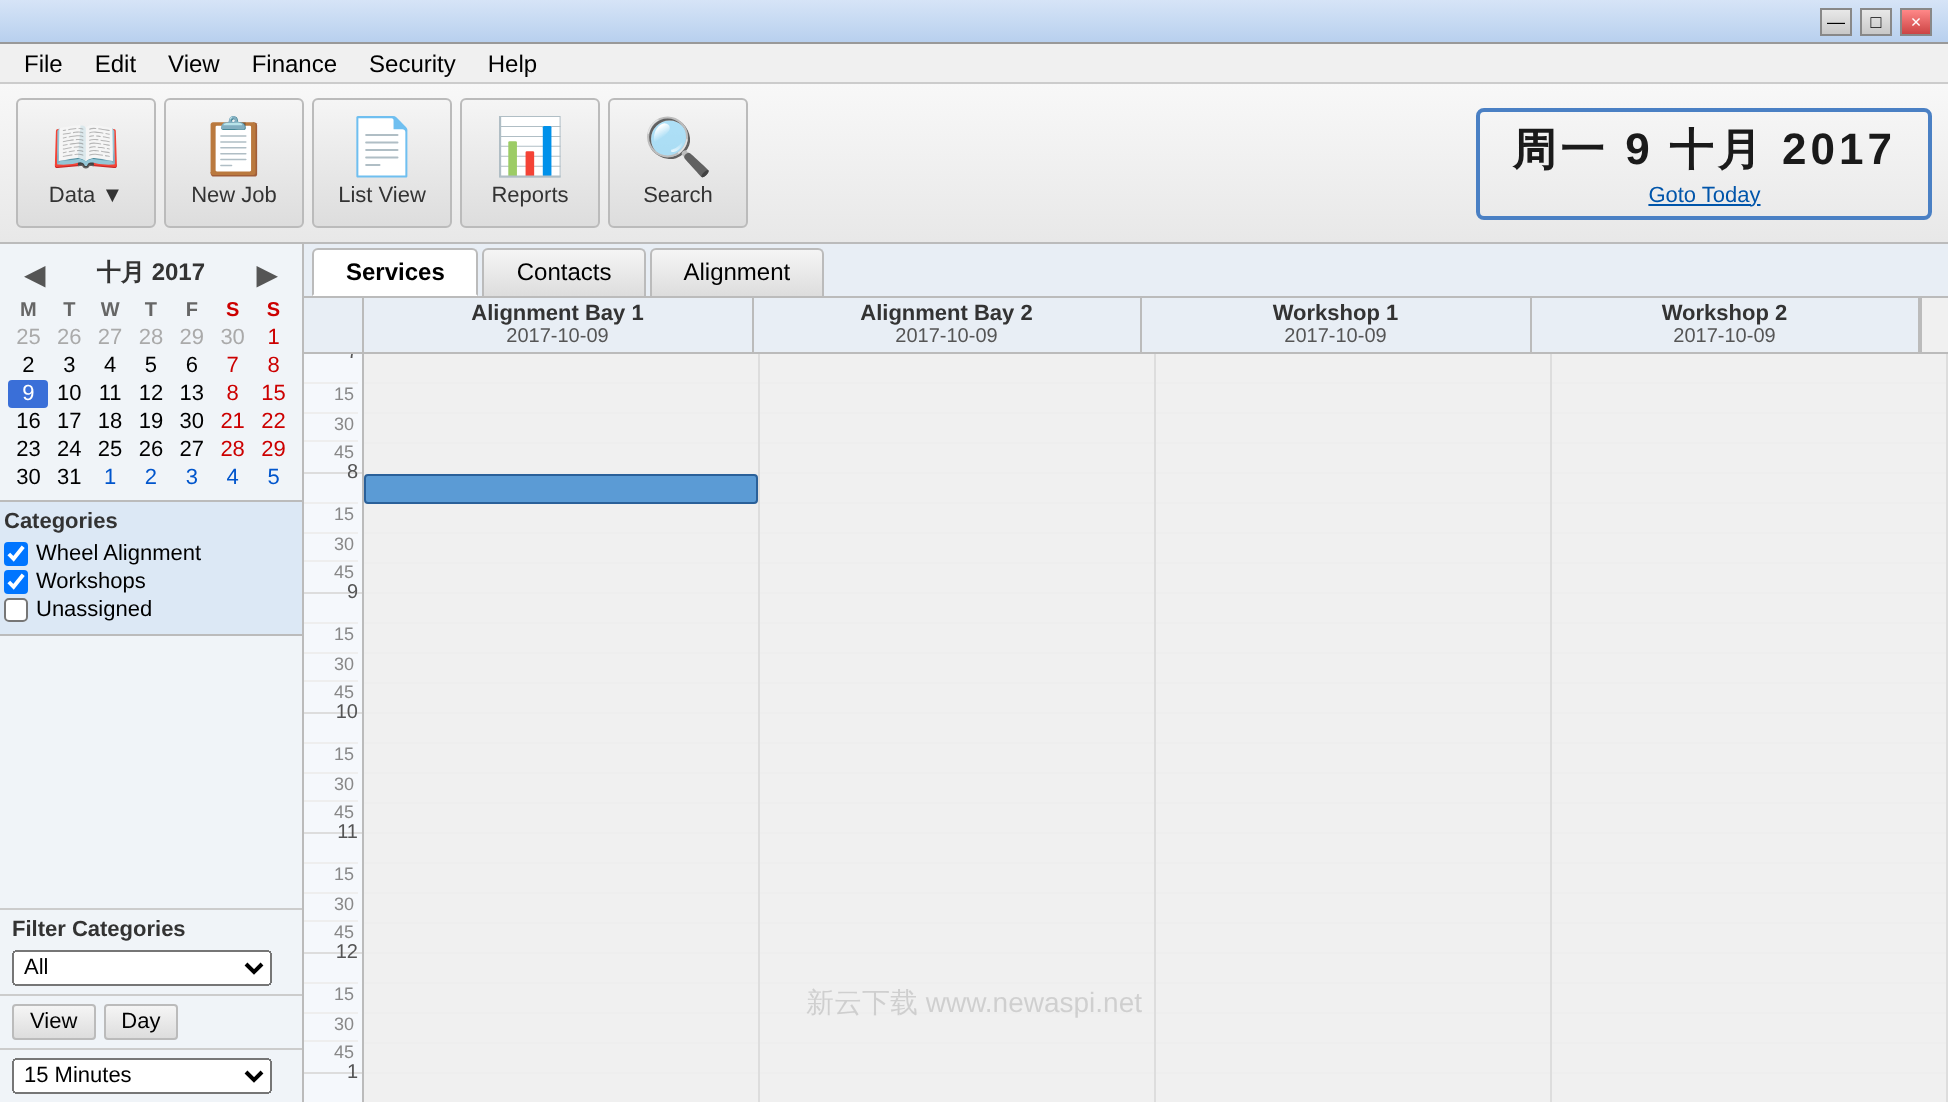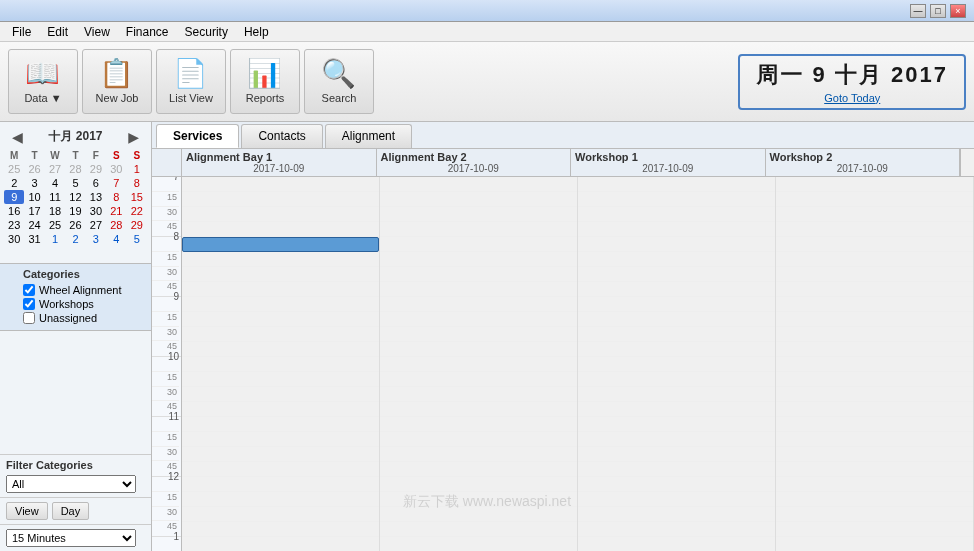--- a/index.html
+++ b/index.html
@@ -36,21 +36,21 @@
     .cal-header { display: flex; align-items: center; justify-content: space-between; padding: 2px 4px; margin-bottom: 2px; }
     .cal-nav { cursor: pointer; font-size: 14px; color: #555; padding: 0 4px; }
     .cal-title { font-size: 12px; font-weight: bold; color: #333; text-align: right; }
     .cal-grid { width: 100%; border-collapse: collapse; }
     .cal-grid th { font-size: 10px; color: #666; text-align: center; padding: 1px; width: 20px; }
     .cal-grid td { font-size: 11px; text-align: center; padding: 1px 2px; cursor: pointer; border-radius: 2px; }
     .cal-today { background: #3a6fd8 !important; color: white !important; border-radius: 2px; }
 
     .today-label { padding: 2px 6px; font-size: 11px; color: #333; border-top: 1px solid #ccc; }
 
-    .categories-section { padding: 4px 23px; background: #dce8f5; border-top: 1px solid #bbb; border-bottom: 1px solid #bbb; margin-top: 13px; }
+    .categories-section { padding: 4px 2px; background: #dce8f5; border-top: 1px solid #bbb; border-bottom: 1px solid #bbb; }
     .categories-title { font-size: 11px; font-weight: bold; color: #333; margin-bottom: 4px; }
     .category-item { display: flex; align-items: center; gap: 4px; margin-bottom: 2px; font-size: 11px; cursor: pointer; }
     .category-item input[type=checkbox] { width: 12px; height: 12px; }
 
     .filter-section { padding: 4px 6px; border-top: 1px solid #ccc; margin-top: 4px; }
     .filter-title { font-size: 11px; font-weight: bold; color: #333; margin-bottom: 4px; }
     .filter-select { width: 130px; font-size: 11px; padding: 1px; }
 
     .view-section { display: flex; gap: 4px; padding: 4px 6px; border-top: 1px solid #ccc; }
     .view-btn { font-size: 11px; padding: 2px 8px; background: linear-gradient(to bottom, #f5f5f5, #ddd); border: 1px solid #bbb; border-radius: 2px; cursor: pointer; }
@@ -64,21 +64,21 @@
     
     .tabs { display: flex; background: #e8eef5; border-bottom: 1px solid #bbb; padding: 2px 4px 0; gap: 2px; }
     .tab { padding: 4px 16px; font-size: 12px; cursor: pointer; border: 1px solid #bbb; border-bottom: none; background: linear-gradient(to bottom, #f5f5f5, #ddd); border-radius: 3px 3px 0 0; }
     .tab.active { background: white; border-bottom: 1px solid white; font-weight: bold; }
 
     
     .schedule { flex: 1; display: flex; flex-direction: column; overflow: hidden; }
     .schedule-header { display: flex; background: #e8eef5; border-bottom: 1px solid #bbb; }
     .schedule-time-col { width: 30px; min-width: 30px; border-right: 1px solid #bbb; }
     .schedule-bay { flex: 1; border-right: 1px solid #bbb; padding: 2px 4px; }
-    .schedule-bay-name { font-size: 11px; font-weight: bold; color: #333; text-align: left; }
+    .schedule-bay-name { font-size: 11px; font-weight: bold; color: #333; text-align: center; }
     .schedule-bay-date { font-size: 10px; color: #555; text-align: center; }
 
     .schedule-body { flex: 1; overflow-y: auto; overflow-x: hidden; display: flex; position: relative; }
     .time-column { width: 30px; min-width: 30px; border-right: 1px solid #bbb; background: #f5f8fc; }
     .time-slot { height: 60px; border-bottom: 1px solid #ddd; display: flex; flex-direction: column; justify-content: flex-start; align-items: flex-end; padding-right: 2px; position: relative; }
     .time-label { font-size: 10px; color: #555; position: absolute; top: -6px; right: 2px; }
     .time-sub { height: 15px; width: 100%; border-bottom: 1px solid #eee; }
     .time-sub:last-child { border-bottom: none; }
 
     .bays-container { flex: 1; display: flex; overflow-x: auto; }

